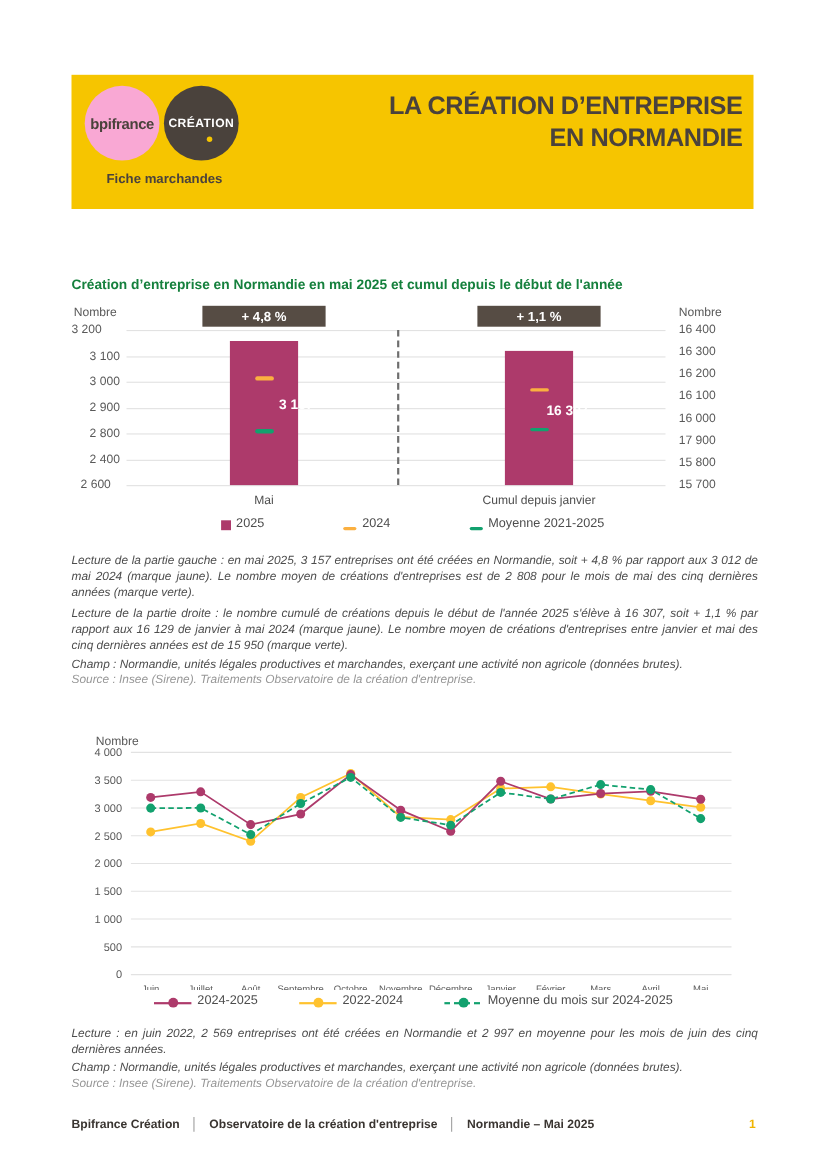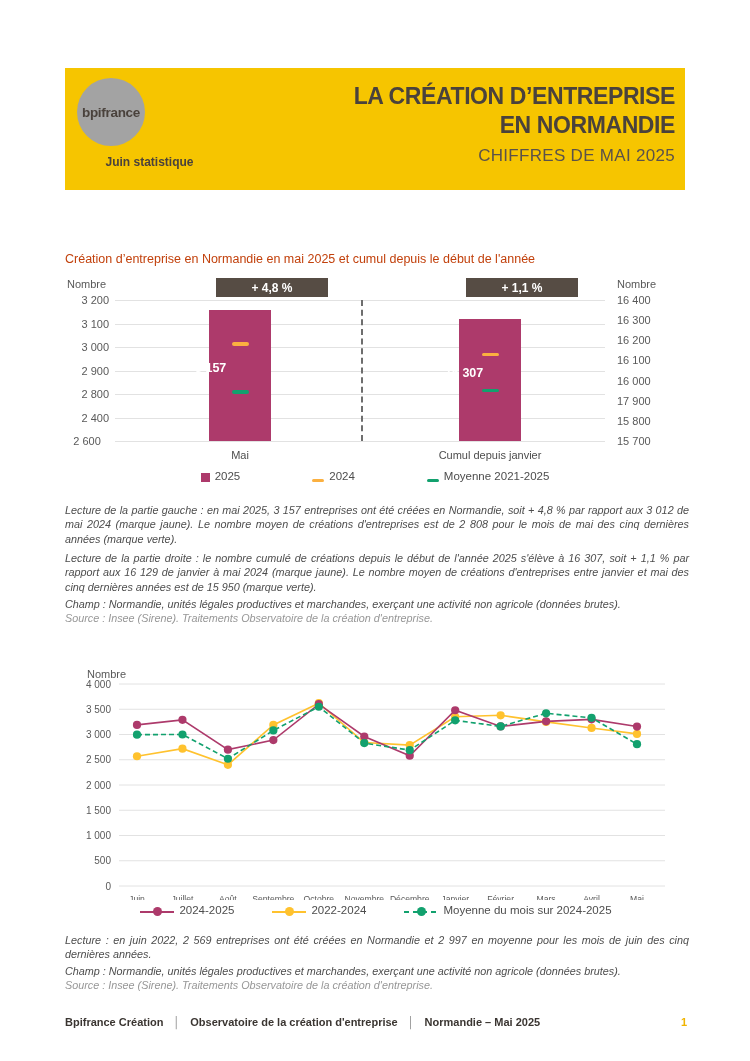--- a/index.html
+++ b/index.html
@@ -5,43 +5,43 @@
   * { margin:0; padding:0; box-sizing:border-box; }
   html,body { background:#ffffff; }
   body { font-family:"Liberation Sans", sans-serif; }
   .page { position:relative; width:750px; height:1061px; background:#fff; overflow:hidden; }
 
   
   .banner { position:absolute; left:65px; top:68px; width:620px; height:122px; background:#F6C500; }
   .logo-zone { position:absolute; left:12px; top:10px; width:210px; }
   .logo-circles { display:flex; align-items:center; }
   .circle { width:68px; height:68px; border-radius:50%; display:flex; align-items:center; justify-content:center; }
-  .circle.white { background:#a3a3a3; }
+  .circle.white { background:#f9a8d4; }
   .circle.dark  { background:#4A423C; margin-left:4px; position:relative; }
   .logo-bpi { color:#4A423C; font-weight:bold; font-size:13.5px; letter-spacing:-0.3px; }
   .logo-creation { color:#ffffff; font-weight:bold; font-size:11px; letter-spacing:0.4px; }
   .logo-dot { position:absolute; width:5px; height:5px; border-radius:50%; background:#F6C500; left:39px; bottom:17px; }
   .tagline { margin-top:9px; text-align:center; width:145px; color:#4A423C; font-weight:bold; font-size:12px; }
   .banner-titles { position:absolute; left:220px; top:14px; width:390px; text-align:right; }
   .title-main { color:#4A423C; font-weight:800; font-size:23px; letter-spacing:-0.4px; line-height:1.28; }
   .title-sub { margin-top:5px; color:#5B524A; font-size:17px; letter-spacing:0.3px; }
 
   
-  .sec-title { position:absolute; left:65px; width:622px; color:#c2410c; font-weight:normal; font-size:12.5px; }
+  .sec-title { position:absolute; left:65px; width:622px; color:#15803d; font-weight:bold; font-size:12.5px; }
 
   
   #chart1 { position:absolute; left:65px; top:278px; width:620px; height:220px; }
   .axis-name { position:absolute; font-size:11px; color:#595959; }
   .tick { position:absolute; font-size:11px; color:#595959; white-space:nowrap; }
   .gridline { position:absolute; height:1px; background:#E2E2E2; }
   .badge { position:absolute; height:19px; background:#564C44; color:#fff; font-weight:bold; font-size:12px;
-           display:flex; align-items:center; justify-content:center;margin-left:32px; }
+           display:flex; align-items:center; justify-content:center; }
   .bar { position:absolute; background:#AD3A6B; }
   .bar-marker { position:absolute; width:17px; height:3.5px; border-radius:2px; }
-  .bar-label { position:absolute; color:#fff; font-weight:bold; font-size:12.5px; text-align:left; }
+  .bar-label { position:absolute; color:#fff; font-weight:bold; font-size:12.5px; text-align:right; }
   .vsep { position:absolute; width:0; border-left:2px dashed #6E6E6E; }
   .cat-label { position:absolute; font-size:11px; color:#4D4D4D; text-align:center; }
   .legend-row { position:absolute; left:0; width:620px; display:flex; justify-content:center; gap:72px; align-items:center; }
   .legend-item { display:flex; align-items:flex-end; gap:5px; font-size:11.5px; color:#4D4D4D; }
   .swatch-square { width:9px; height:9px; }
   .swatch-dash { width:12px; height:3px; border-radius:1.5px; }
 
   
   #chart2 { position:absolute; left:65px; top:660px; width:622px; height:270px; }
   #chart2 .axis-name { left:22px; top:8px; }
@@ -66,36 +66,39 @@
 <body>
 
 <div class="page">
 
   <div class="banner">
     <div class="logo-zone">
       <div class="logo-circles">
         <div class="circle white">
           <span class="logo-bpi">bpifrance</span>
         </div>
+        <div class="circle dark">
+          <span class="logo-creation">CRÉATION</span>
+          <span class="logo-dot"></span>
+        </div>
       </div>
-      <div class="tagline">Juin statistique</div>
+      <div class="tagline">Fiche marchandes</div>
     </div>
     <div class="banner-titles">
       <div class="title-main">LA CRÉATION D’ENTREPRISE</div>
       <div class="title-main">EN NORMANDIE</div>
-      <div class="title-sub">CHIFFRES DE MAI 2025</div>
     </div>
   </div>
 
   <div class="sec-title" style="top:252px;">Création d’entreprise en Normandie en mai 2025 et cumul depuis le début de l'année</div>
   <div id="chart1">
       <div class="axis-name" style="left: 2px; top: 0px;">Nombre</div>
       <div class="axis-name" style="left: 552px; top: 0px;">Nombre</div>
       <div class="gridline" style="left: 50px; width: 490px; top: 22px;"></div>
-      <div class="tick" style="left: 0px; top: 16px; width: 44px; text-align: right;">3 200</div>
+      <div class="tick" style="left: 0px; top: 16px; width: 44px; text-align: left;">3 200</div>
       <div class="gridline" style="left: 50px; width: 490px; top: 45.5px;"></div>
       <div class="tick" style="left: 0px; top: 39.5px; width: 44px; text-align: right;">3 100</div>
       <div class="gridline" style="left: 50px; width: 490px; top: 69px;"></div>
       <div class="tick" style="left: 0px; top: 63px; width: 44px; text-align: right;">3 000</div>
       <div class="gridline" style="left: 50px; width: 490px; top: 92.5px;"></div>
       <div class="tick" style="left: 0px; top: 86.5px; width: 44px; text-align: right;">2 900</div>
       <div class="gridline" style="left: 50px; width: 490px; top: 116px;"></div>
       <div class="tick" style="left: 0px; top: 110px; width: 44px; text-align: right;">2 800</div>
       <div class="gridline" style="left: 50px; width: 490px; top: 139.5px;"></div>
       <div class="tick" style="left: 0px; top: 133.5px; width: 44px; text-align: right;">2 400</div>

